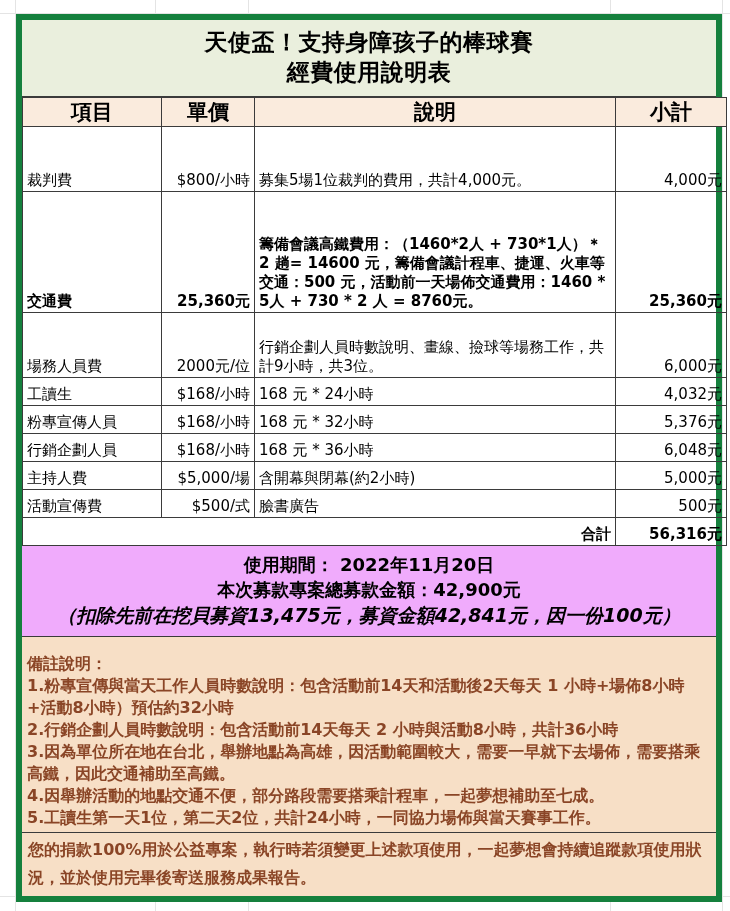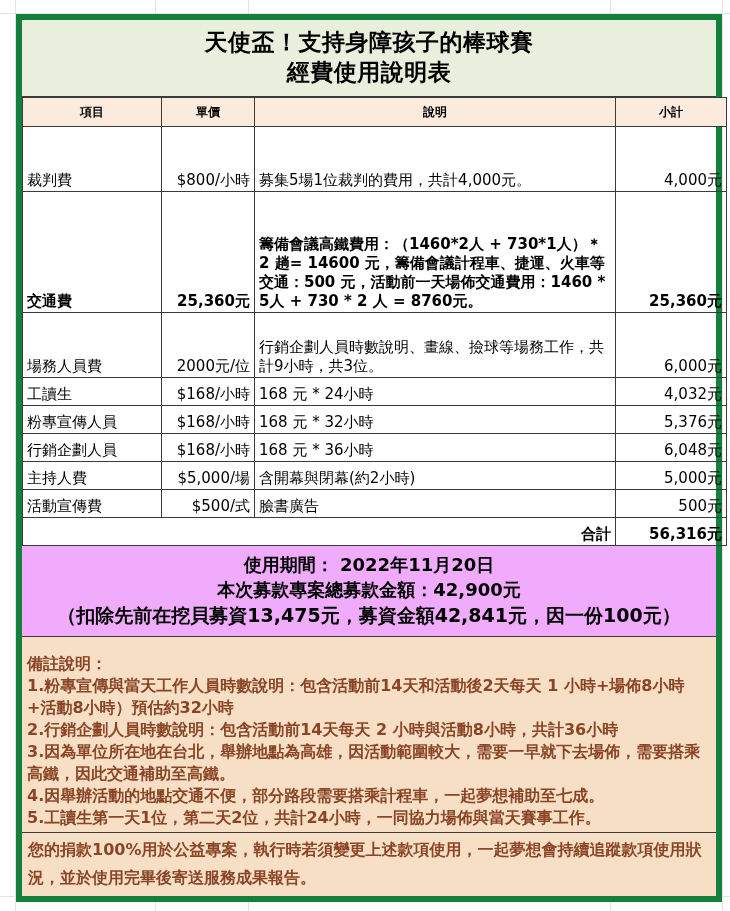--- a/index.html
+++ b/index.html
@@ -34,21 +34,21 @@
   }
 
   
   table.main{border-collapse:collapse;width:100%;table-layout:fixed;}
   table.main td,table.main th{
     border:1px solid #3b3b3b;
     font-size:15px;color:#000;padding:1px 4px;vertical-align:bottom;
     line-height:19px;
   }
   table.main th{
-    background:#faebdd;font-weight:bold;text-align:center;font-size:12px;
+    background:#faebdd;font-weight:bold;text-align:center;font-size:21px;
     height:26px;vertical-align:middle;
   }
   td.c-item{text-align:left;}
   td.c-price{text-align:right;}
   td.c-desc{text-align:left;vertical-align:top;padding-top:2px;}
   td.c-sub{text-align:right;}
   tr.r-tall td{height:62px;}
   tr.r-xtall td{height:118px;font-weight:bold;}
   tr.r-norm td{height:25px;}
   td.total-label{
@@ -57,21 +57,21 @@
   }
   td.total-val{text-align:right;font-weight:bold;font-size:16px;vertical-align:middle;}
 
   
   .summary{
     background:#f0abfc;text-align:center;color:#000;
     padding:6px 4px 7px;border-bottom:1px solid #3b3b3b;
   }
   .summary .s1{font-weight:bold;font-size:18px;line-height:25px;}
   .summary .s2{font-weight:bold;font-size:18px;line-height:25px;}
-  .summary .s3{font-weight:bold;font-size:19px;line-height:27px;}
+  .summary .s3{font-weight:bold;font-size:19px;line-height:27px;font-style:italic;}
 
   
   .notes{
     background:#f7dfc6;color:#8a4526;
     padding:16px 5px 3px;border-bottom:1px solid #3b3b3b;
   }
   .notes div{font-size:16px;line-height:22px;font-weight:600;}
 
   
   .footer{

